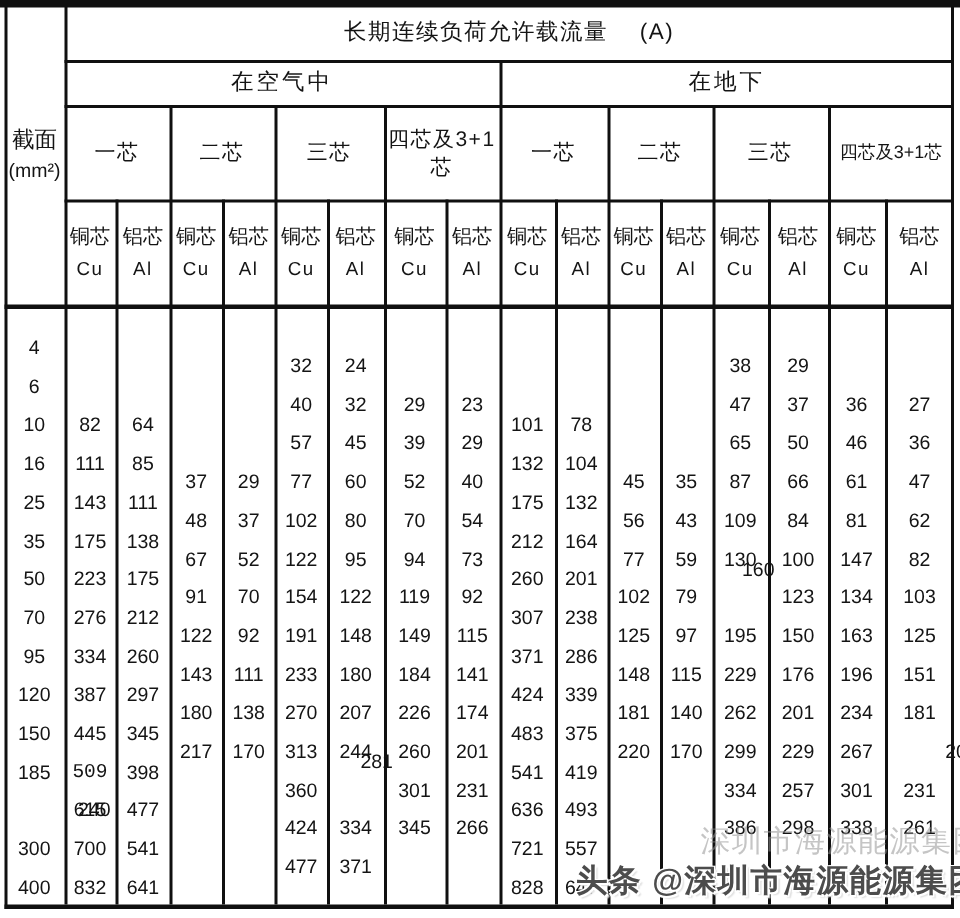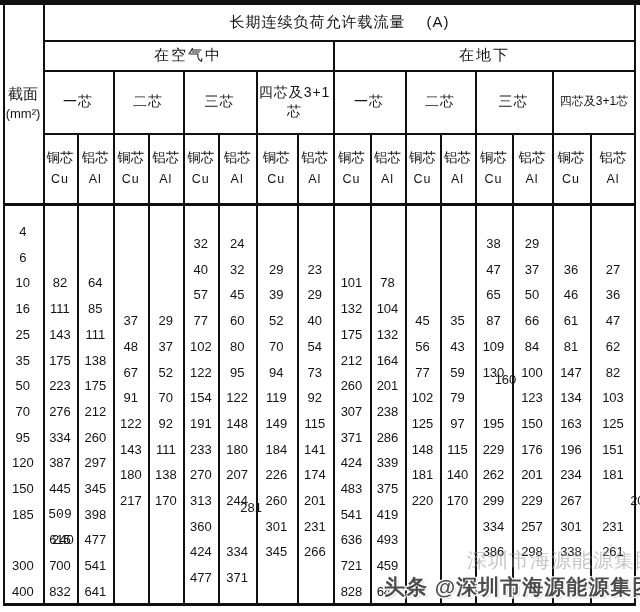--- a/index.html
+++ b/index.html
@@ -290,21 +290,21 @@
       <div class="num" style="top: 93.1px;">104</div>
       <div class="num" style="top: 118.8px;">132</div>
       <div class="num" style="top: 144.5px;">164</div>
       <div class="num" style="top: 170.2px;">201</div>
       <div class="num" style="top: 195.9px;">238</div>
       <div class="num" style="top: 221.6px;">286</div>
       <div class="num" style="top: 247.3px;">339</div>
       <div class="num" style="top: 273px;">375</div>
       <div class="num" style="top: 298.7px;">419</div>
       <div class="num" style="top: 324.4px;">493</div>
-      <div class="num" style="top: 350.1px;">459</div>
+      <div class="num" style="top: 350.1px;">557</div>
       <div class="num" style="top: 375.8px;">647</div>
     </div>
     <div class="datacol" style="left: 405px; top: 203px; width: 35px;">
       <div class="num" style="top: 105.1px;">45</div>
       <div class="num" style="top: 130.8px;">56</div>
       <div class="num" style="top: 156.5px;">77</div>
       <div class="num" style="top: 182.2px;">102</div>
       <div class="num" style="top: 207.9px;">125</div>
       <div class="num" style="top: 233.6px;">148</div>
       <div class="num" style="top: 259.3px;">181</div>

